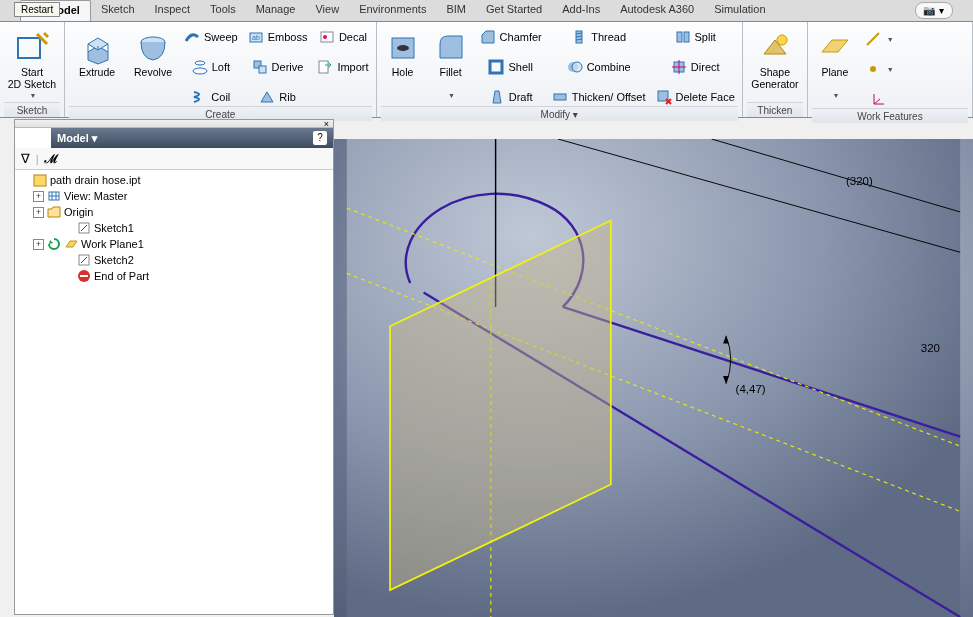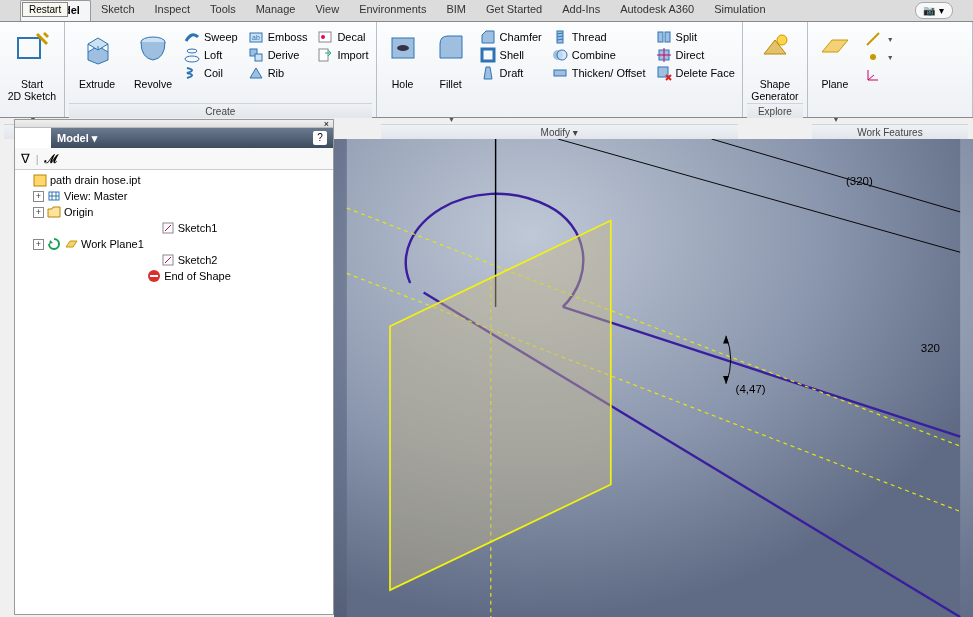--- a/index.html
+++ b/index.html
@@ -1,54 +1,54 @@
 <!DOCTYPE html>
 <html><head>
 <meta charset="utf-8">
 <style>
 * { margin: 0; padding: 0; box-sizing: border-box; font-family: "Segoe UI", Tahoma, sans-serif; }
 body { width: 973px; height: 617px; overflow: hidden; background: #f0f0f0; font-size: 11px; position: relative; }
 
 
-.restart-tag { position: absolute; top: 2px; left: 22px; background: #f8f8f0; border: 1px solid #888; padding: 1px 6px; font-size: 10px; z-index: 50; }
+.restart-tag { position: absolute; top: 2px; left: 14px; background: #f8f8f0; border: 1px solid #888; padding: 1px 6px; font-size: 10px; z-index: 50; }
 
 
 .menu-tabs { display: flex; align-items: stretch; height: 22px; background: #dcdcdc; border-bottom: 1px solid #888; padding-left: 20px; }
 .menu-tab { padding: 3px 10px 2px; font-size: 11px; color: #333; cursor: default; white-space: nowrap; }
 .menu-tab.active { background: #f5f6f7; border: 1px solid #999; border-bottom: none; border-radius: 2px 2px 0 0; font-weight: bold; color: #000; }
 .menu-dropdown { margin-left: auto; margin-right: 20px; font-size: 10px; padding: 2px 8px; background: #f8f8f8; border: 1px solid #aaa; border-radius: 8px; align-self: center; }
 
 
 .ribbon { display: flex; height: 96px; background: linear-gradient(#fcfdfe,#eef1f5); border-bottom: 1px solid #8a8a8a; }
 .ribbon-group { display: flex; flex-direction: column; border-right: 1px solid #b8bfc7; padding: 2px 4px 0; }
 .ribbon-group-body { flex: 1; display: flex; align-items: flex-start; gap: 4px; padding-top: 4px; }
 .ribbon-group-title { text-align: center; font-size: 10px; color: #444; padding: 2px 0 1px; background: linear-gradient(#eef1f5,#e2e6eb); border-top: 1px solid #d0d4da; }
-.big-btn { display: flex; flex-direction: column; align-items: center; justify-content: flex-start; width: 56px; padding: 2px 2px 0; cursor: default; text-align: center; font-size: 10.5px; line-height: 1.1; gap: 13px; }
+.big-btn { display: flex; flex-direction: column; align-items: center; justify-content: flex-start; width: 56px; padding: 2px 2px 0; cursor: default; text-align: center; font-size: 10.5px; line-height: 1.1; gap: 1px; }
 .big-btn .ic { width: 34px; height: 34px; margin-bottom: 2px; display: flex; align-items: center; justify-content: center; }
 .big-btn .lbl { min-height: 24px; }
-.small-col { display: flex; flex-direction: column; gap: 0; }
+.small-col { display: flex; flex-direction: column; gap: 12px; align-items: center; }
 .small-btn { display: flex; align-items: center; gap: 4px; padding: 1px 3px; font-size: 11px; white-space: nowrap; cursor: default; }
 .small-btn .ic { width: 16px; height: 16px; display: flex; align-items: center; justify-content: center; }
 .drop-arrow { font-size: 7px; color: #555; margin-left: 2px; }
 
 
 .left-panel { position: absolute; top: 119px; left: 14px; width: 320px; height: 496px; background: #fff; border: 1px solid #9a9a9a; display: flex; flex-direction: column; }
 .panel-grip { height: 8px; background: linear-gradient(#f0f0f0,#e0e0e0); display: flex; align-items: center; justify-content: flex-end; padding-right: 4px; border-bottom: 1px solid #bbb; }
 .panel-grip span { font-size: 9px; }
 .panel-header { display: flex; align-items: center; height: 20px; background: linear-gradient(#6b7a8f,#3d4b5f); color: #fff; padding: 0 6px; font-size: 11px; margin-left: 36px; }
 .panel-header .title { font-weight: bold; }
 .panel-header .help { margin-left: auto; width: 14px; height: 14px; background: #fff; color: #000; border-radius: 2px; text-align: center; font-size: 10px; line-height: 14px; }
 .panel-toolbar { height: 22px; display: flex; align-items: center; gap: 6px; padding: 0 6px; border-bottom: 1px solid #ccc; background: #f8f8f8; }
 .tree { flex: 1; overflow: auto; padding: 2px 0; }
 .tree-node { display: flex; align-items: center; gap: 3px; padding: 1px 0 1px 4px; font-size: 11px; white-space: nowrap; }
 .tree-node .exp { width: 11px; height: 11px; border: 1px solid #888; font-size: 9px; line-height: 9px; text-align: center; color: #333; background: #fff; }
 .tree-node .noexp { width: 11px; }
 .tree-node .ic { width: 14px; height: 14px; display: flex; align-items: center; justify-content: center; }
 .indent-1 { padding-left: 18px; }
-.indent-2 { padding-left: 16px; justify-content: center; }
+.indent-2 { padding-left: 48px; }
 
 
 .viewport { position: absolute; top: 119px; left: 334px; right: 0; bottom: 0; background: radial-gradient(ellipse at 60% 30%, #c5cdd9 0%, #9aa5b8 40%, #6a7690 75%, #545f77 100%); overflow: hidden; margin-top: 20px; }
 .viewport svg { width: 100%; height: 100%; }
 .dim-text { font-size: 12px; fill: #000; font-family: Arial; }
 
 
 svg.ico { overflow: visible; }
 </style>
 </head>
@@ -306,21 +306,21 @@
         <div class="ic">
             <svg width="34" height="34">
               <path d="M6 24 L17 10 L28 24 Z" fill="#e2c36b" stroke="#b8860b"></path>
               <circle cx="24" cy="10" r="5" fill="#ffd54a" stroke="#c99a00"></circle>
             </svg>
           </div>
         <div class="lbl" style="white-space:pre-line">Shape
 Generator</div>
       </div>
     </div>
-    <div class="ribbon-group-title">Explore</div>
+    <div class="ribbon-group-title">Thicken</div>
   </div>
 
   <div class="ribbon-group" style="flex:1">
     <div class="ribbon-group-body">
       <div class="big-btn" style="width:46px">
         <div class="ic">
             <svg width="34" height="34">
               <path d="M4 22 L14 10 L30 10 L20 22 Z" fill="#f2d179" stroke="#c99a00"></path>
             </svg>
           </div>
@@ -435,21 +435,21 @@
       <span>Sketch2</span>
     </div>
     <div class="tree-node indent-2">
       <span class="noexp"></span>
       <span class="ic">
           <svg width="14" height="14">
             <circle cx="7" cy="7" r="6" fill="#d9302c"></circle>
             <rect x="3" y="6" width="8" height="2" fill="#fff"></rect>
           </svg>
         </span>
-      <span>End of Shape</span>
+      <span>End of Part</span>
     </div>
   </div>
 </div>
 
 <div class="viewport">
   <svg viewBox="0 0 639 498">
 
     <defs>
       <radialGradient id="tubeShade" cx="30%" cy="20%" r="80%">
         <stop offset="0%" stop-color="#bfc8d6"></stop>

